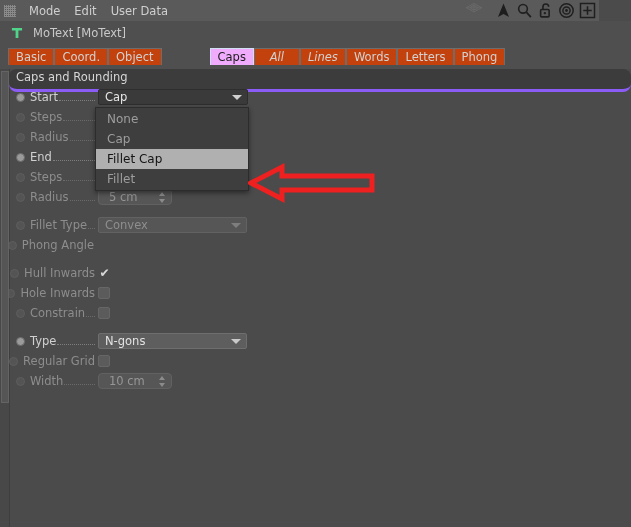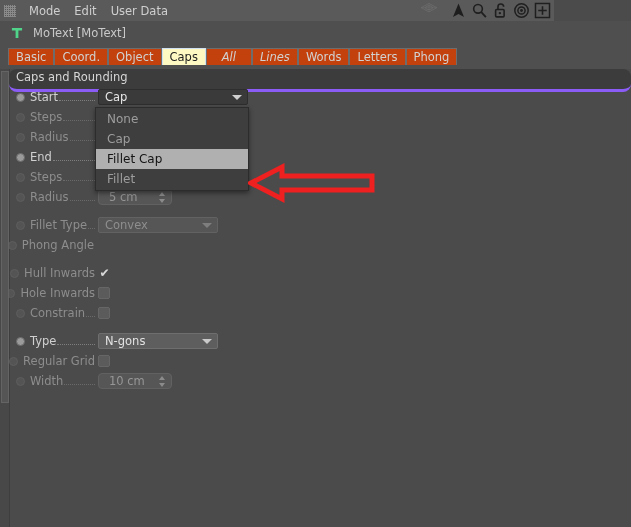--- a/index.html
+++ b/index.html
@@ -15,21 +15,21 @@
     position: relative;
   }
   #app {
     position: absolute; inset: 0;
     background: #4b4b4b;
   }
 
   
   .menubar {
     position: absolute; left: 0; top: 0;
-    width: 554px; height: 21px;
+    width: 599px; height: 21px;
     background: #5a5a5a;
     border-bottom: 5px solid #0f172a;
     display: flex; align-items: center;
   }
   .grip {
     width: 12px; height: 12px;
     margin-left: 4px; margin-right: 6px;
     background-image:
       repeating-linear-gradient(0deg, #9a9a9a 0px, #9a9a9a 1px, transparent 1px, transparent 2px),
       repeating-linear-gradient(90deg, #9a9a9a 0px, #9a9a9a 1px, transparent 1px, transparent 2px);
@@ -81,23 +81,24 @@
     border: 1px solid #6d6d6d;
     border-bottom: none;
     color: #d2d2d2;
     font-size: 11.5px;
     text-align: center;
     cursor: default;
     box-sizing: border-box;
   }
   .tab.wide { min-width: 46px; font-style: italic; }
   .tab.active {
-    background: #fef9c3;
+    background: #f0abfc;
     color: #1d1d1d;
     border-color: #cfe0f2;
+    margin-left: 48px;
   }
 
   
   .panel {
     position: absolute; left: 0; top: 69px;
     width: 631px; height: 458px;
     background: #4b4b4b;
   }
   .scrollrail {
     position: absolute; left: 0; top: 0;
@@ -197,21 +198,21 @@
   .combo .caret {
     position: absolute; right: 5px; top: 50%;
     margin-top: -2px;
     width: 0; height: 0;
     border-left: 5px solid transparent;
     border-right: 5px solid transparent;
     border-top: 5px solid #c9c9c9;
   }
   .combo.dim .caret { border-top-color: #7e7e7e; }
   .combo.w150 { width: 150px; }
-  .combo.w148 { width: 120px; text-align: center; }
+  .combo.w148 { width: 149px; text-align: center; }
   .combo.open {
     background: #3a3a3a;
     border-color: #2e2e2e;
     color: #e6e6e6;
   }
   .combo.open .caret { border-top-color: #d0d0d0; }
 
   
   .numfield {
     position: relative;

